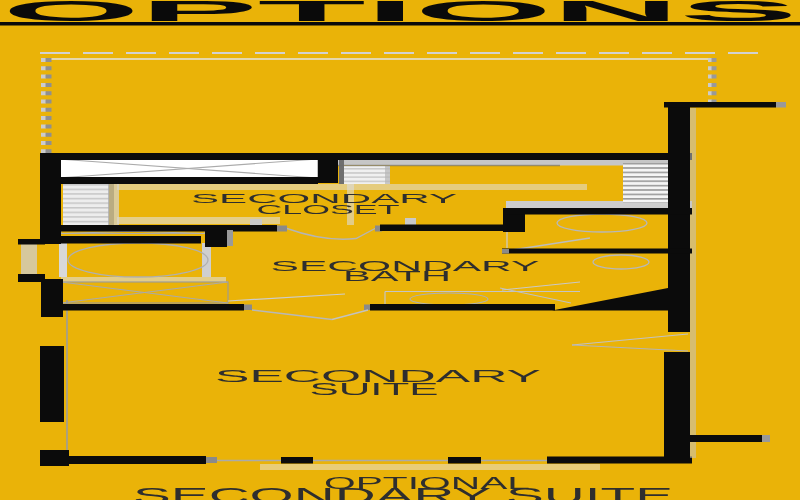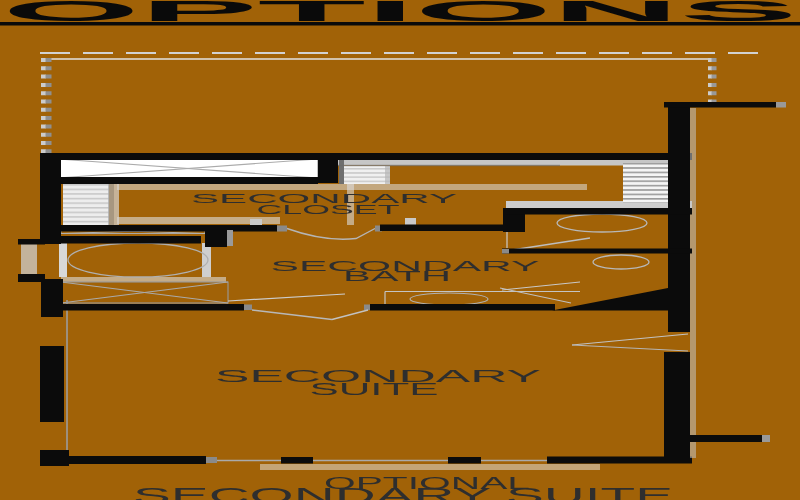--- a/index.html
+++ b/index.html
@@ -1,16 +1,16 @@
 <!DOCTYPE html>
 <html><head>
 <meta charset="utf-8">
 <style>
   html,body{margin:0;padding:0;background:#fff;}
-  #c{position:relative;width:800px;height:500px;overflow:hidden;background:#a16207;
+  #c{position:relative;width:800px;height:500px;overflow:hidden;background:#eab308;
      font-family:"Liberation Sans", sans-serif;}
   svg{position:absolute;left:0;top:0;filter:blur(0.45px);}
 </style>
 </head>
 <body>
 <div id="c">
 <svg width="800" height="500" viewBox="0 0 800 500">
   <defs>
     <pattern id="hstripe" width="6" height="4.4" patternUnits="userSpaceOnUse">
       <rect width="6" height="4.4" fill="#f4f4f4"></rect>

